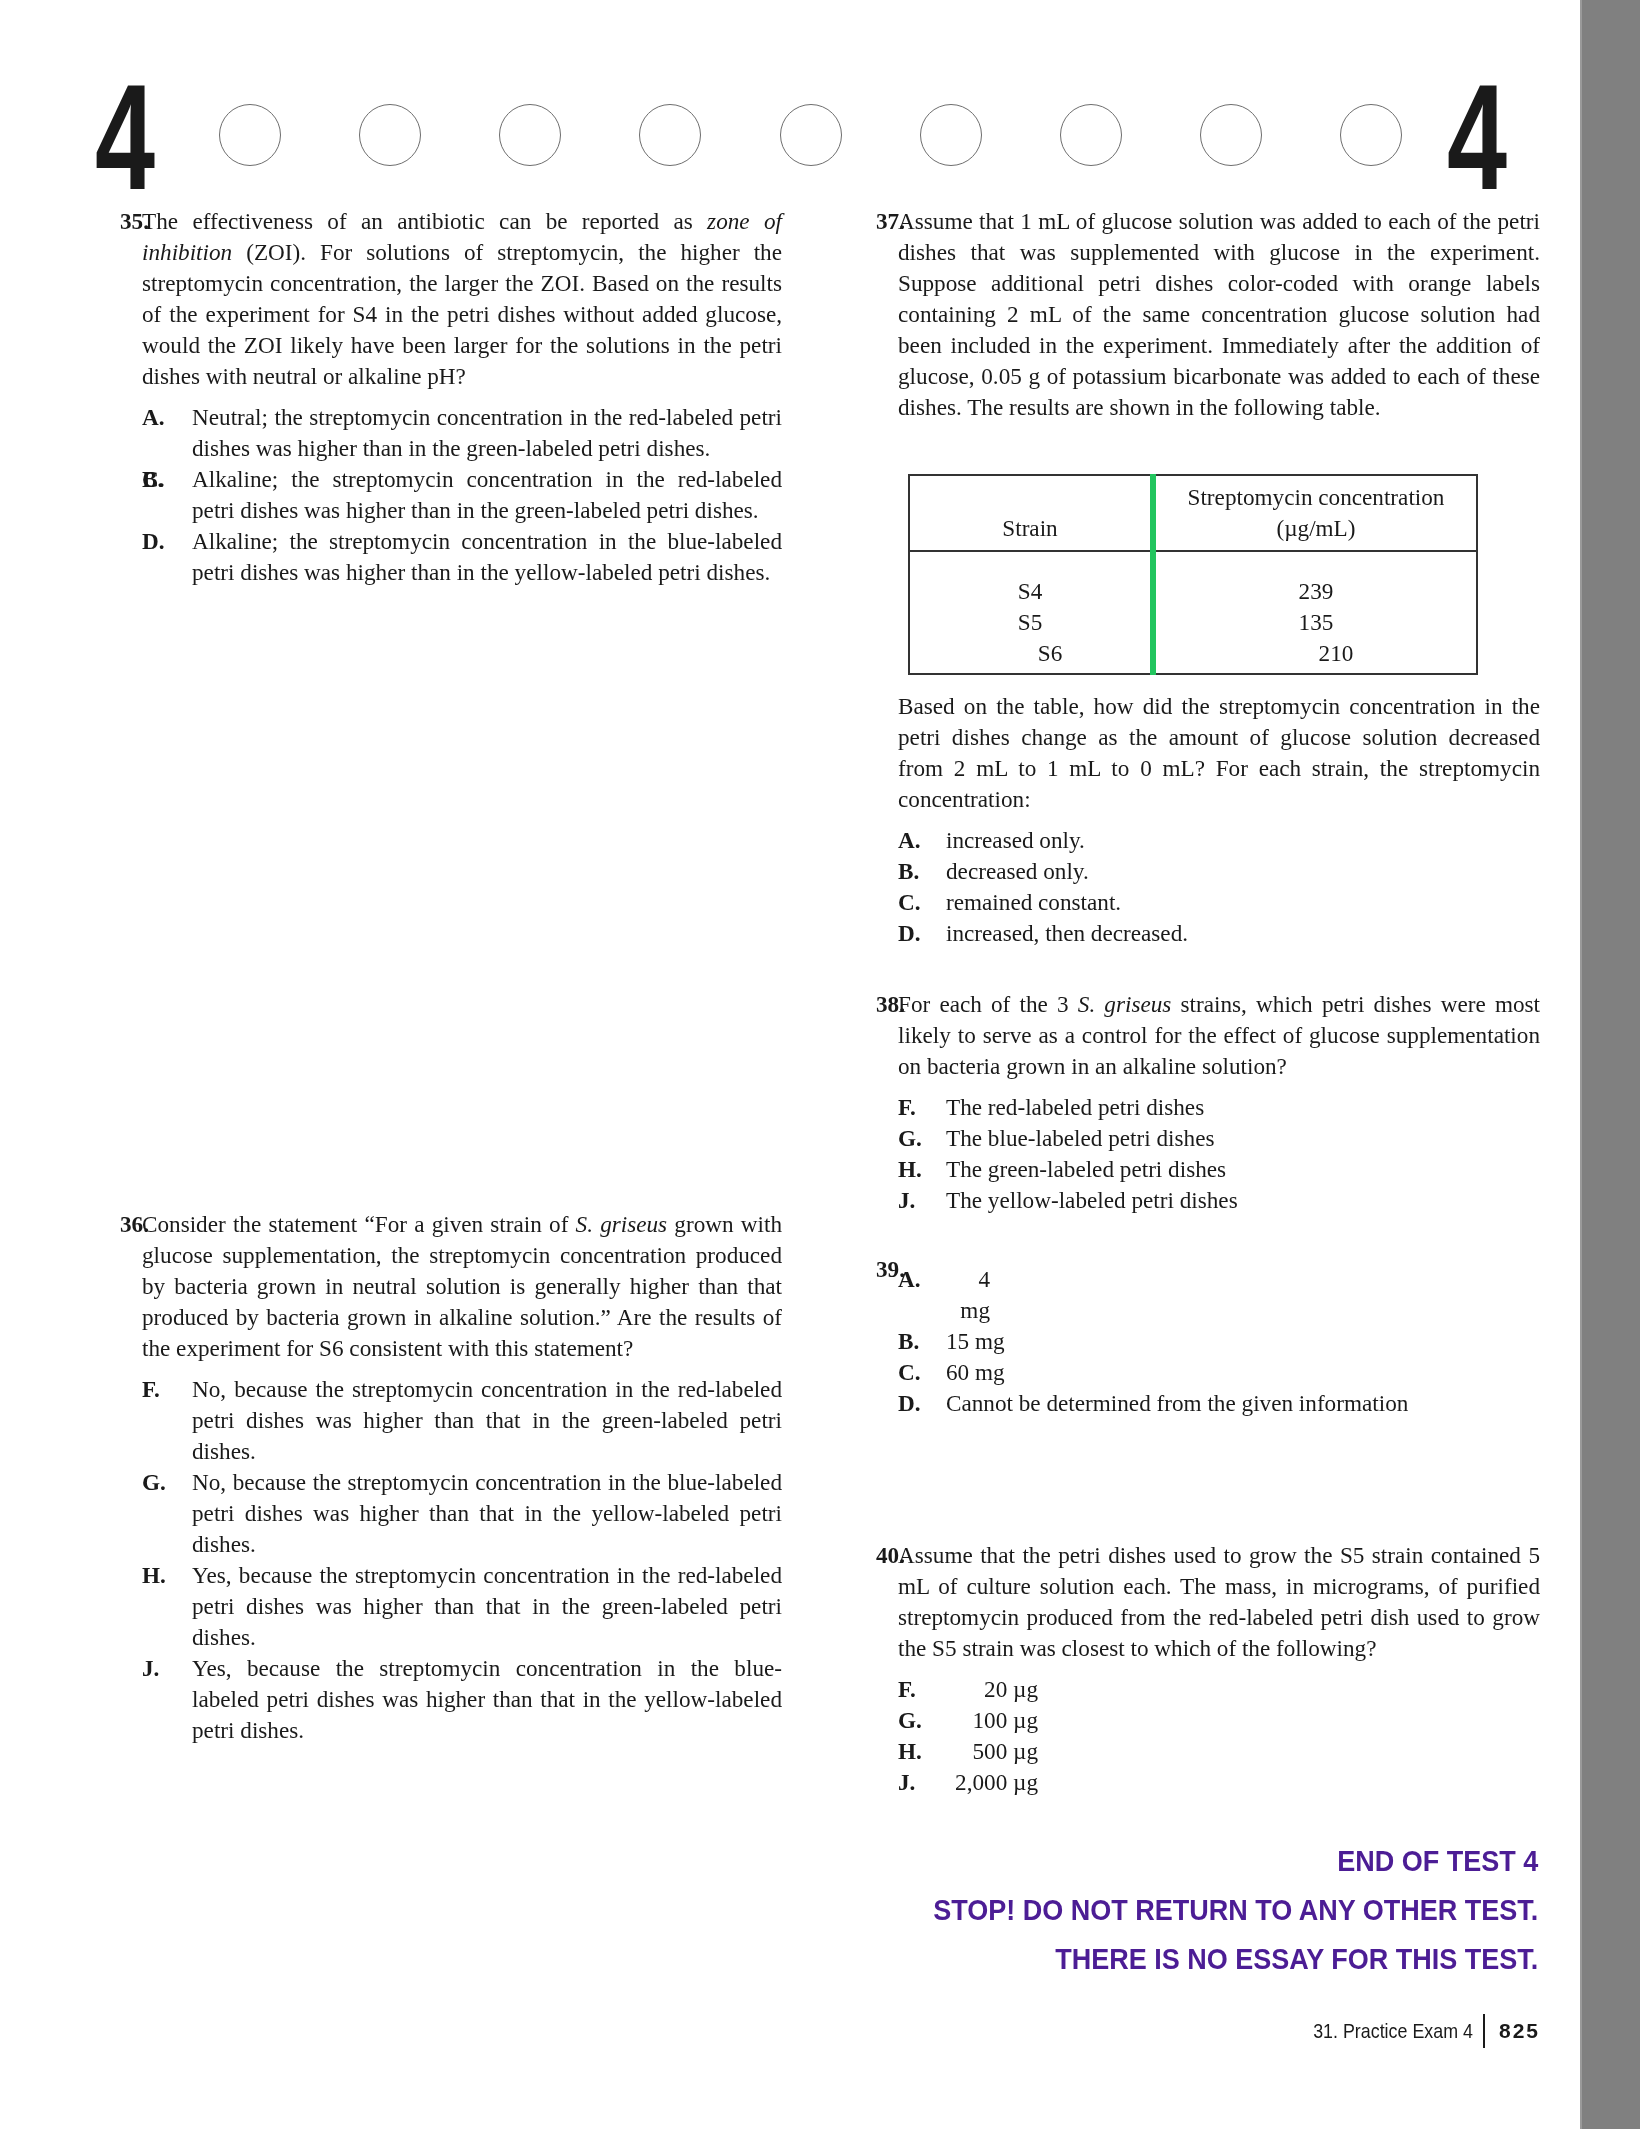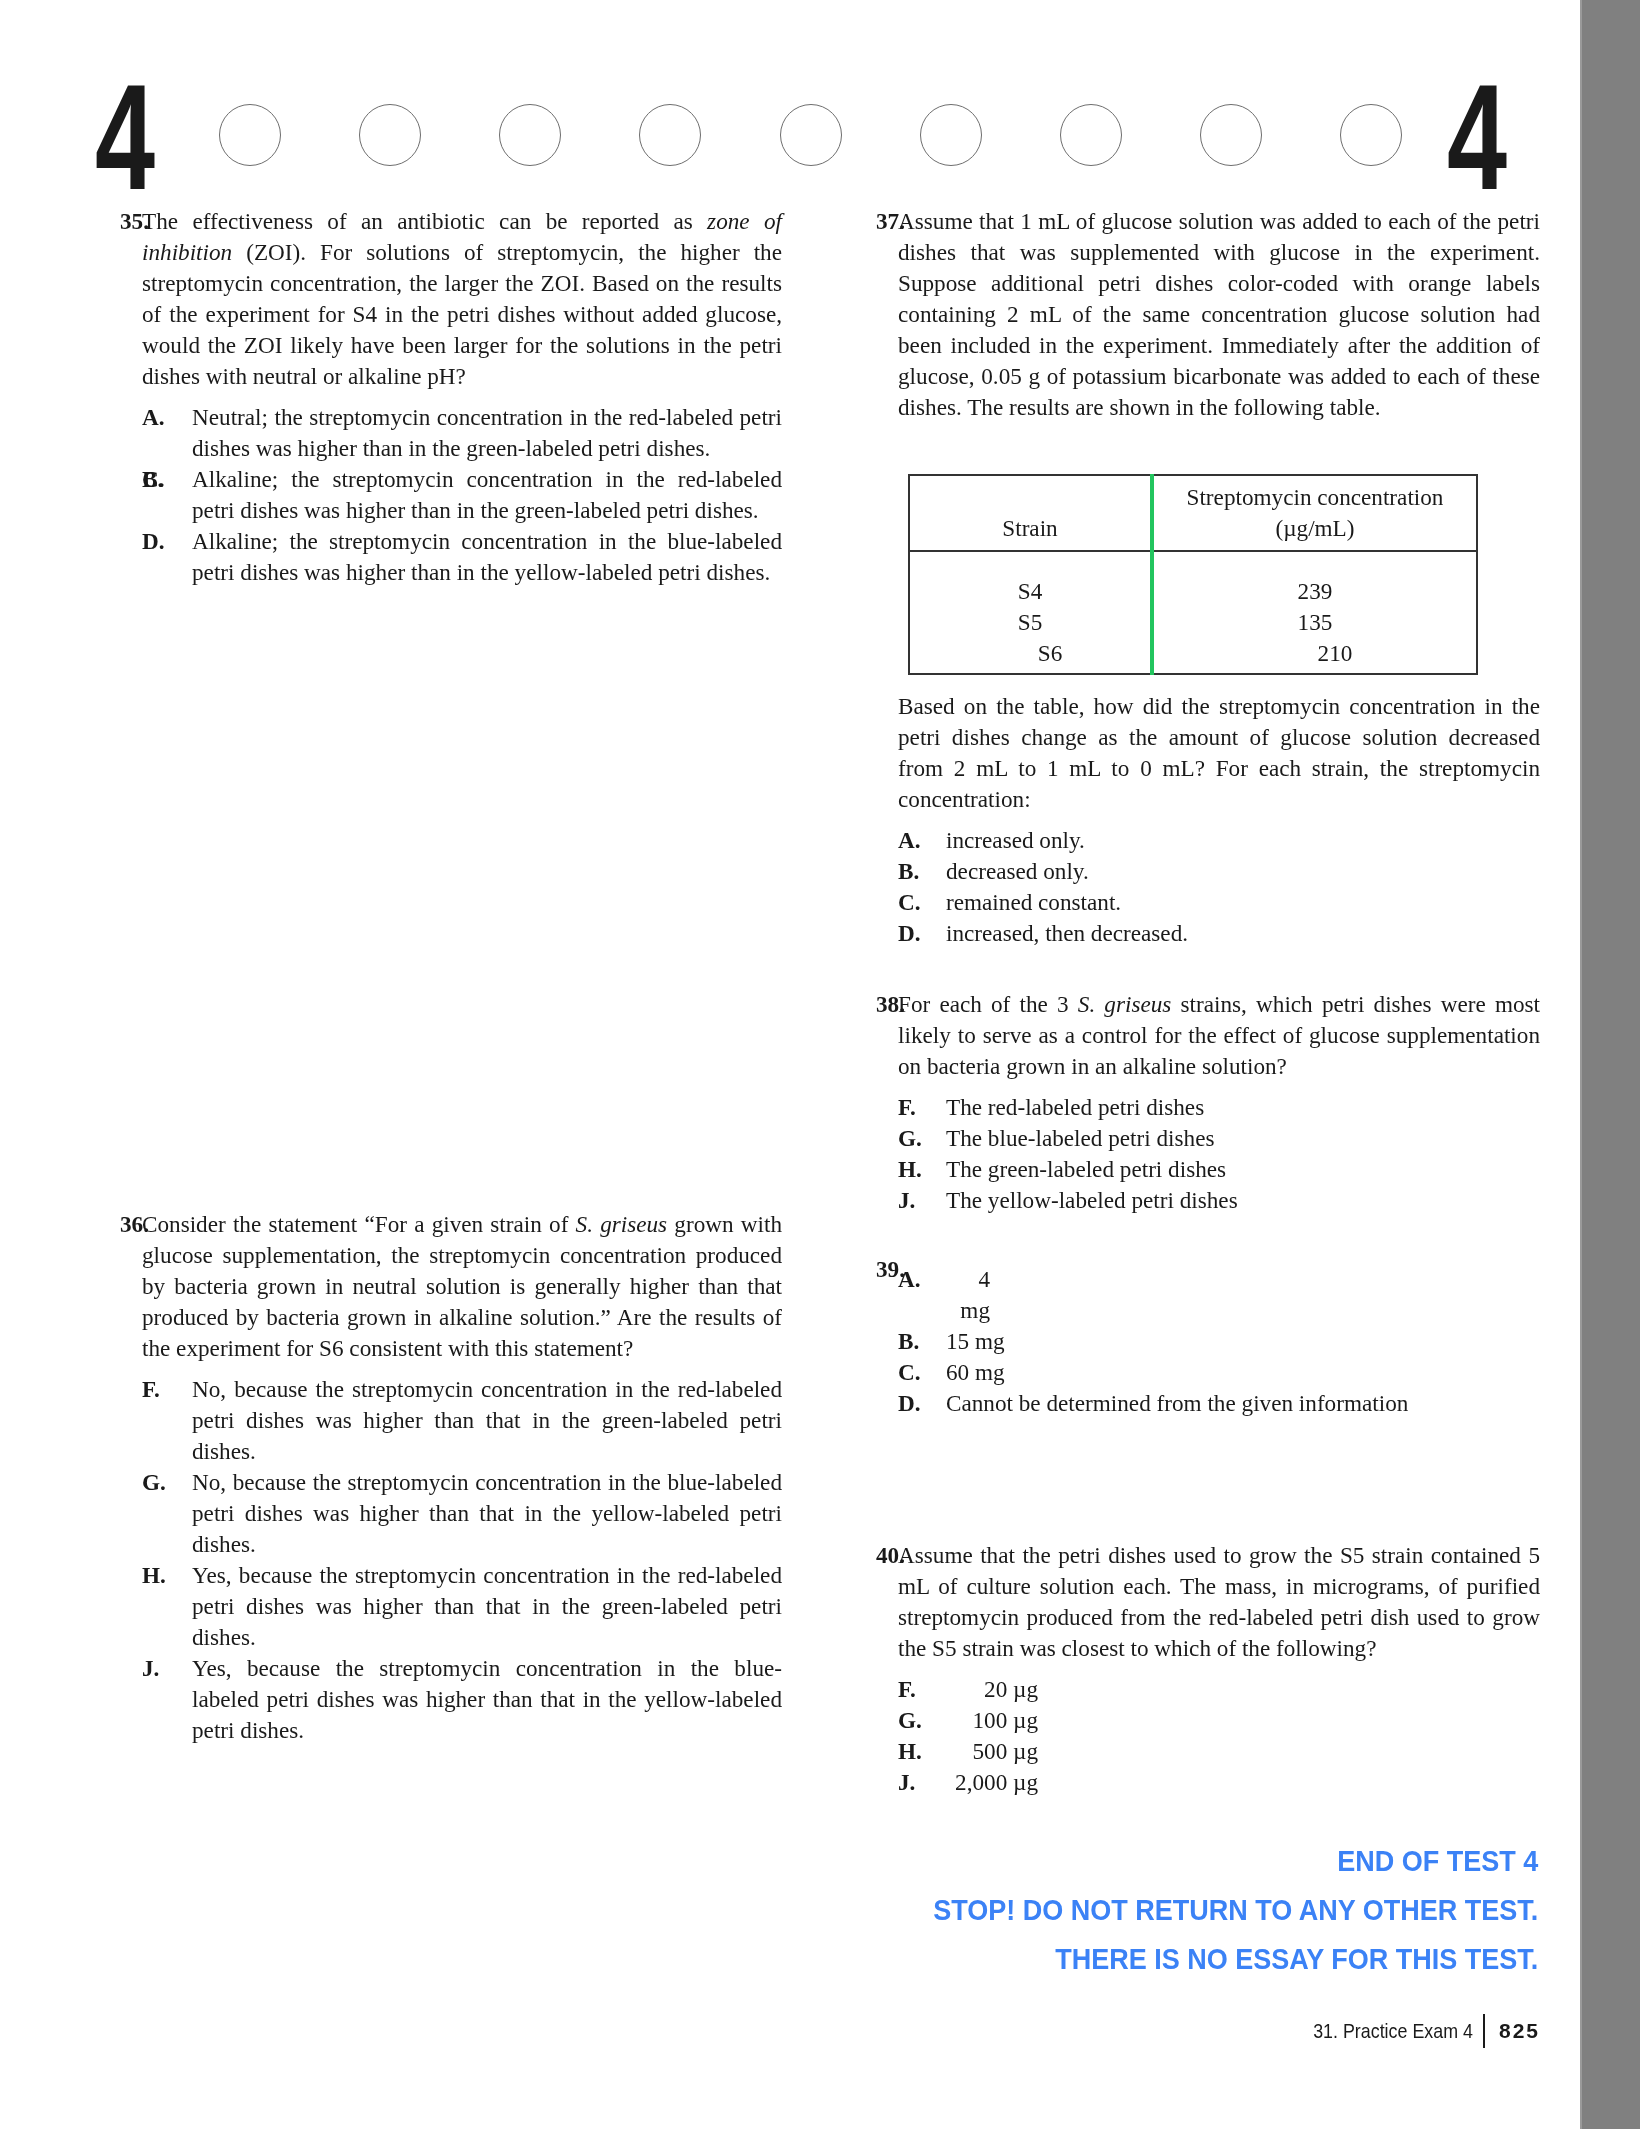--- a/index.html
+++ b/index.html
@@ -33,31 +33,31 @@
   .stem { margin-left: 50px; text-align: justify; }
   .stem i { font-style: italic; }
   .choices { margin-left: 50px; margin-top: 10px; }
   .choice { position: relative; padding-left: 50px; text-align: justify; }
   .choice .letter { position: absolute; left: 0; top: 0; font-weight: bold; }
   .choices.tight .choice { padding-left: 48px; }
   .data-table {
     position: absolute; border-collapse: collapse; border: 2px solid #333;
     font-size: 23.2px; line-height: 31px;
   }
-  .data-table th, .data-table td { border-left: 4px solid #22c55e; text-align: center; font-weight: normal; }
+  .data-table th, .data-table td { border-left: 6px solid #22c55e; text-align: center; font-weight: normal; }
   .data-table th:first-child, .data-table td:first-child { border-left: none; }
   .data-table thead th { border-bottom: 2px solid #333; vertical-align: bottom; padding: 6px 0 6px 0; }
   .data-table tbody td { padding: 0; }
   .data-table tbody tr:first-child td { padding-top: 24px; }
   .data-table tbody tr:last-child td { padding-bottom: 4px; padding-left: 40px; }
   .amount { display: inline-block; text-align: right; }
   .end-block {
     position: absolute; right: 102px; top: 1836px; text-align: right;
     font-family: "Liberation Sans", "DejaVu Sans", sans-serif; font-weight: bold;
-    font-size: 30px; line-height: 49px; color: #3b82f6;
+    font-size: 30px; line-height: 49px; color: #4c1d95;
   }
   .end-line { transform: scaleX(0.9); transform-origin: right center; white-space: nowrap; }
   .footer {
     position: absolute; right: 100px; top: 2014px;
     font-family: "Liberation Sans", "DejaVu Sans", sans-serif; font-size: 21px; line-height: 34px;
     display: flex; align-items: center; white-space: nowrap;
   }
   .footer .chapter { transform: scaleX(0.85); transform-origin: right center; }
   .footer .divider { width: 2px; height: 34px; background: #1a1a1a; margin: 0 14px 0 10px; }
   .footer .page { font-weight: bold; letter-spacing: 2px; }

